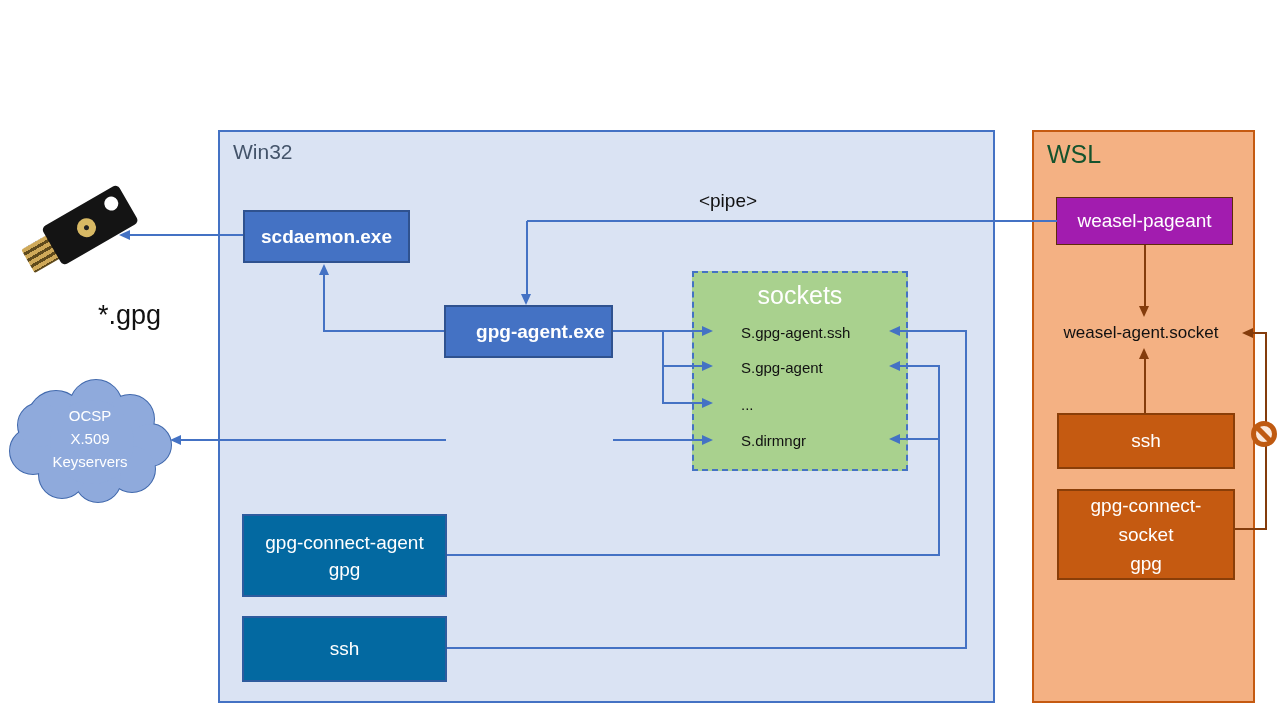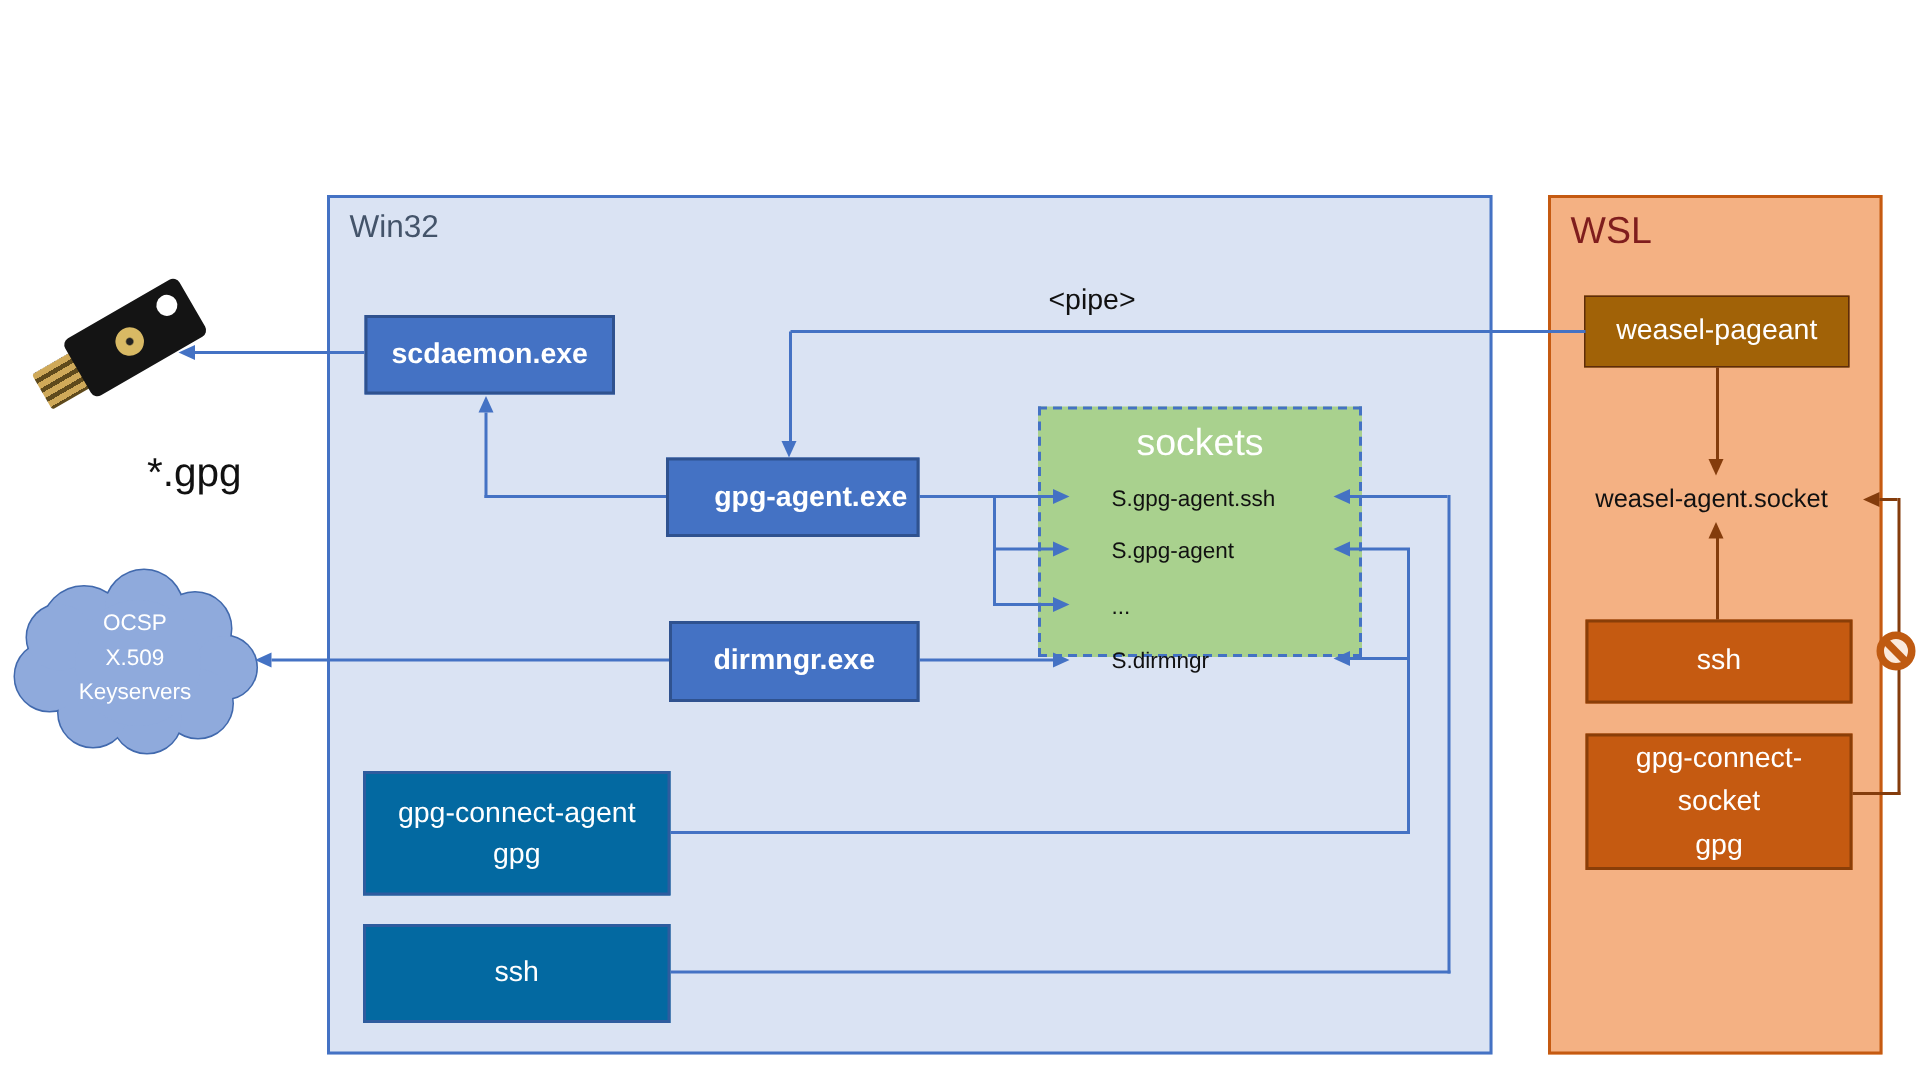--- a/index.html
+++ b/index.html
@@ -16,36 +16,36 @@
   .ar.r{border-top:5px solid transparent;border-bottom:5px solid transparent;border-left:11px solid var(--c);}
   .ar.l{border-top:5px solid transparent;border-bottom:5px solid transparent;border-right:11px solid var(--c);}
   .ar.u{border-left:5px solid transparent;border-right:5px solid transparent;border-bottom:11px solid var(--c);}
   .ar.d{border-left:5px solid transparent;border-right:5px solid transparent;border-top:11px solid var(--c);}
 
   .region{position:absolute;box-sizing:border-box;}
   #win32{left:218px;top:130px;width:777px;height:573px;background:#dae3f3;border:2px solid #4472c4;}
   #wsl{left:1032px;top:130px;width:223px;height:573px;background:#f4b183;border:2px solid #c55a11;}
   .region-label{position:absolute;left:13px;top:8px;}
   #win32 .region-label{font-size:21px;color:#44546a;}
-  #wsl .region-label{font-size:25px;color:#7f1d1d;}
+  #wsl .region-label{font-size:25px;color:#14532d;}
 
   .pbox{position:absolute;box-sizing:border-box;display:flex;flex-direction:column;
     align-items:center;justify-content:center;color:#fff;font-size:19px;text-align:center;}
   .pbox.bluebox{background:#4472c4;border:2px solid #2f528f;font-weight:bold;}
   .pbox.cyanbox{background:#0369a1;border:2px solid #2e5c9e;}
   .pbox.orangebox{background:#c55a11;border:2px solid #8a3e08;}
-  .pbox.darkbox{background:#a16207;border:1px solid #5e2c0a;}
+  .pbox.darkbox{background:#a21caf;border:1px solid #5e2c0a;}
 
   #scdaemon{left:243px;top:210px;width:167px;height:53px;}
   #gpg-agent{left:444px;top:305px;width:169px;height:53px;padding-left:24px;}
   #dirmngr{left:446px;top:414px;width:167px;height:54px;}
   #cyan-connect{left:242px;top:514px;width:205px;height:83px;line-height:27px;}
   #cyan-ssh{left:242px;top:616px;width:205px;height:66px;}
 
-  #sockets{position:absolute;left:692px;top:271px;width:216px;height:167px;
+  #sockets{position:absolute;left:692px;top:271px;width:216px;height:200px;
     box-sizing:border-box;background:#a9d18e;border:2px dashed #4472c4;}
   #sockets .title{position:absolute;left:0;top:8px;width:100%;text-align:center;
     color:#fff;font-size:25px;}
   .sock-row{position:absolute;left:47px;font-size:15px;color:#111;line-height:20px;}
 
   #weasel-pageant{left:1056px;top:197px;width:177px;height:48px;}
   #weasel-socket{position:absolute;left:1046px;top:323px;width:190px;text-align:center;
     font-size:17px;color:#111;}
   #wsl-ssh{left:1057px;top:413px;width:178px;height:56px;}
   #wsl-connect{left:1057px;top:489px;width:178px;height:91px;line-height:29px;}
@@ -129,23 +129,20 @@
       <div>Keyservers</div>
     </div>
   </div>
 
   <div id="scdaemon" class="pbox bluebox">
     <span>scdaemon.exe</span>
   </div>
   <div id="gpg-agent" class="pbox bluebox">
     <span>gpg-agent.exe</span>
   </div>
-  <div id="dirmngr" class="pbox bluebox">
-    <span>dirmngr.exe</span>
-  </div>
   <div id="cyan-connect" class="pbox cyanbox">
     <span>gpg-connect-agent</span>
     <span>gpg</span>
   </div>
   <div id="cyan-ssh" class="pbox cyanbox">
     <span>ssh</span>
   </div>
 
   <div id="sockets">
     <div class="title">sockets</div>

